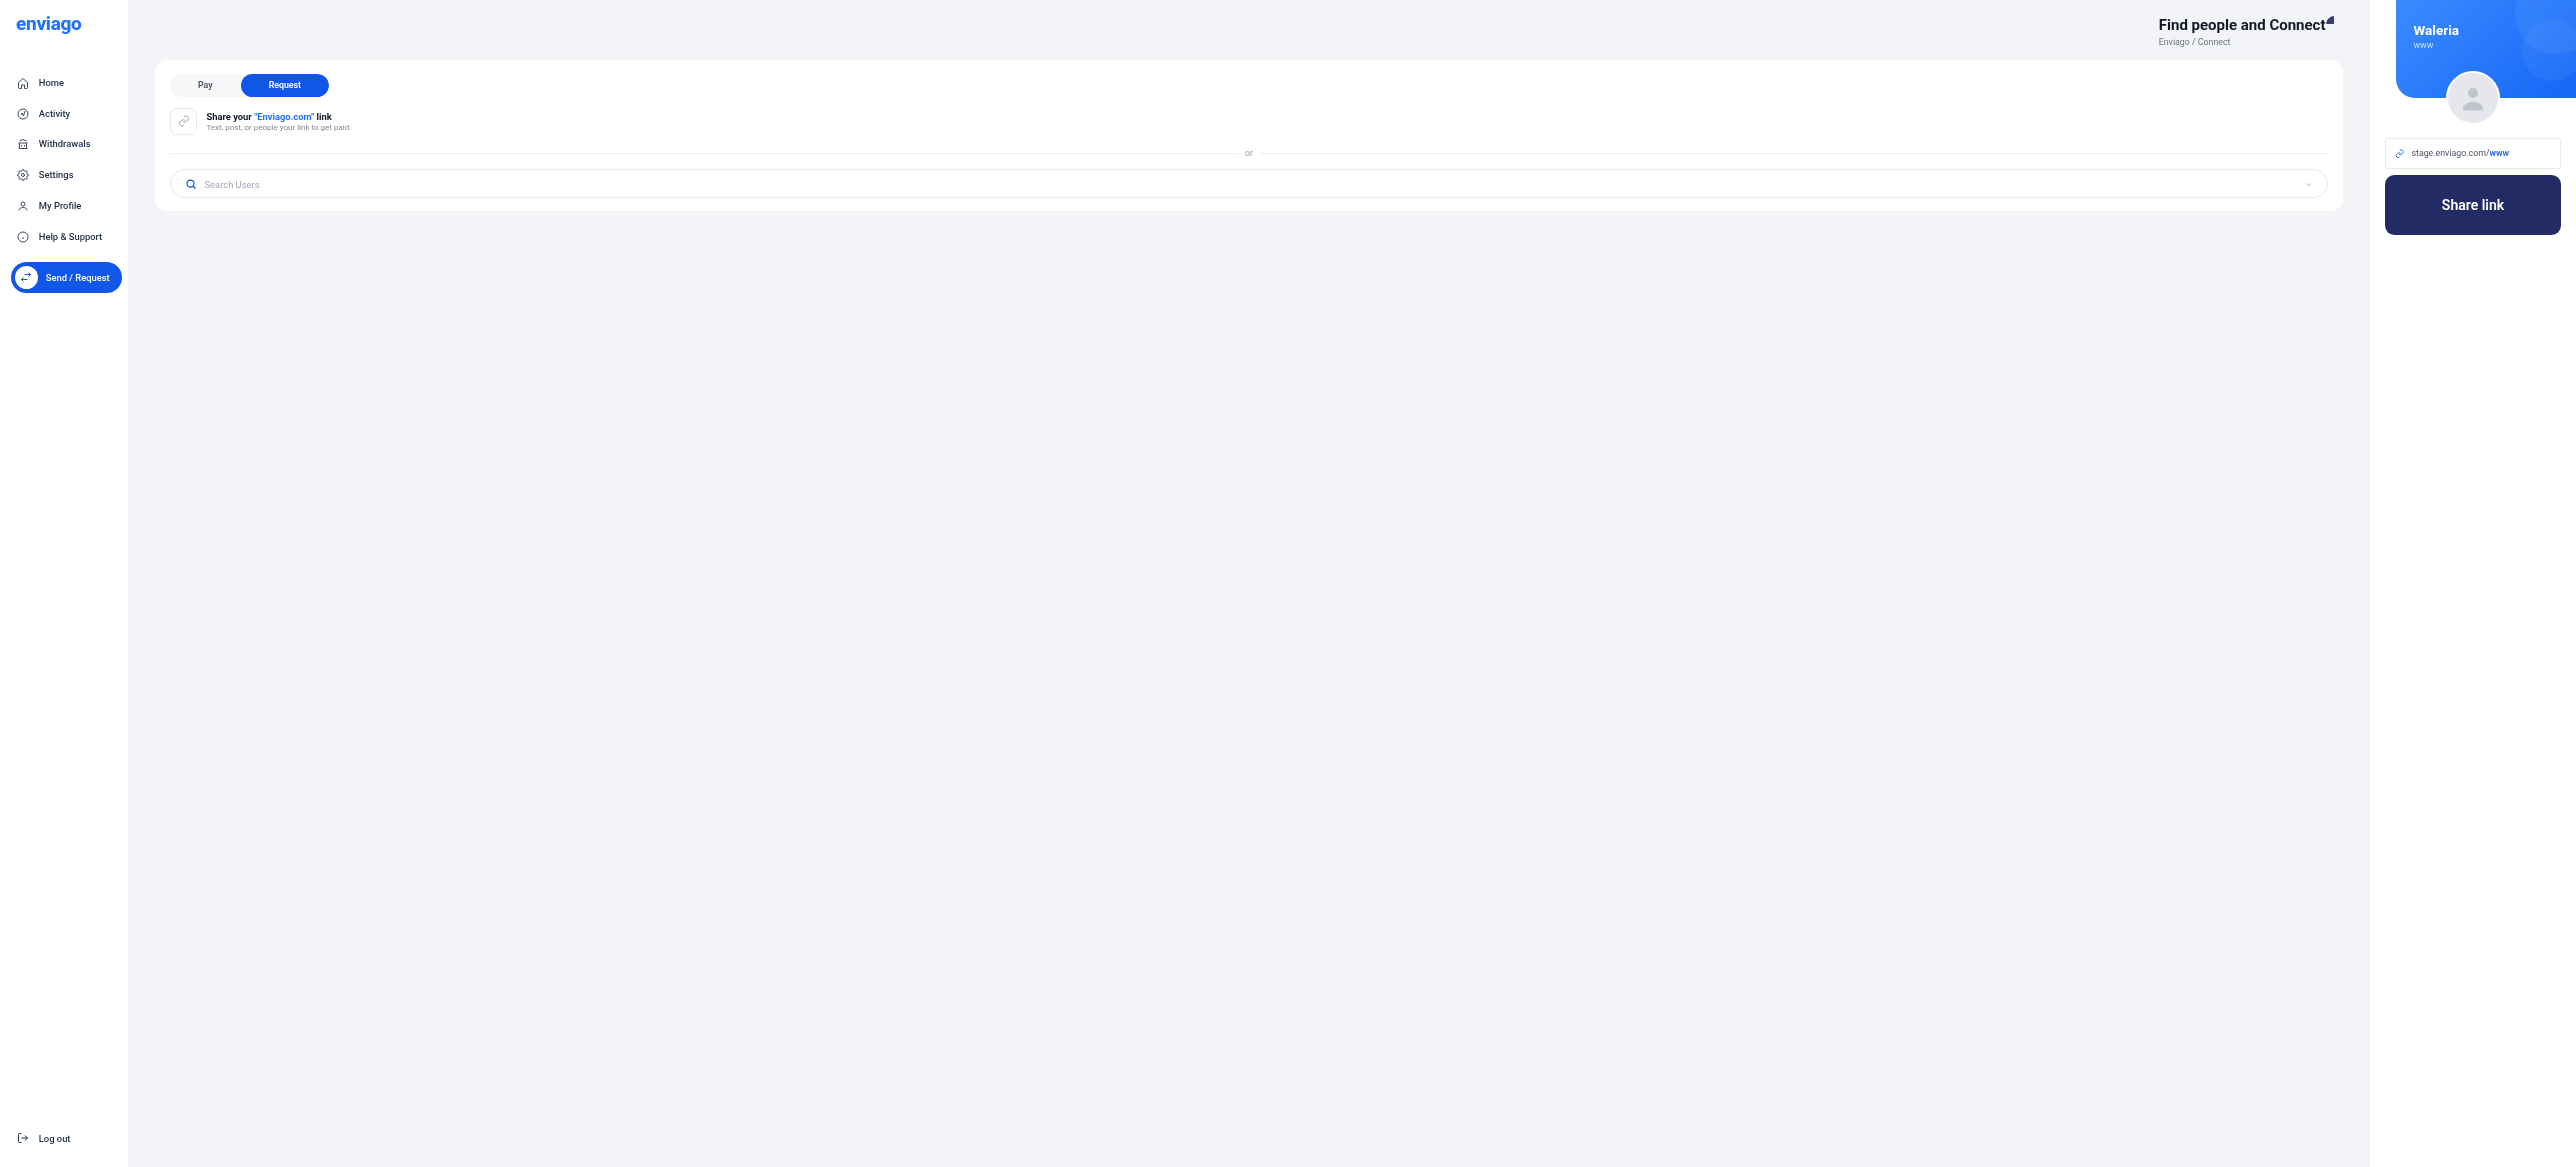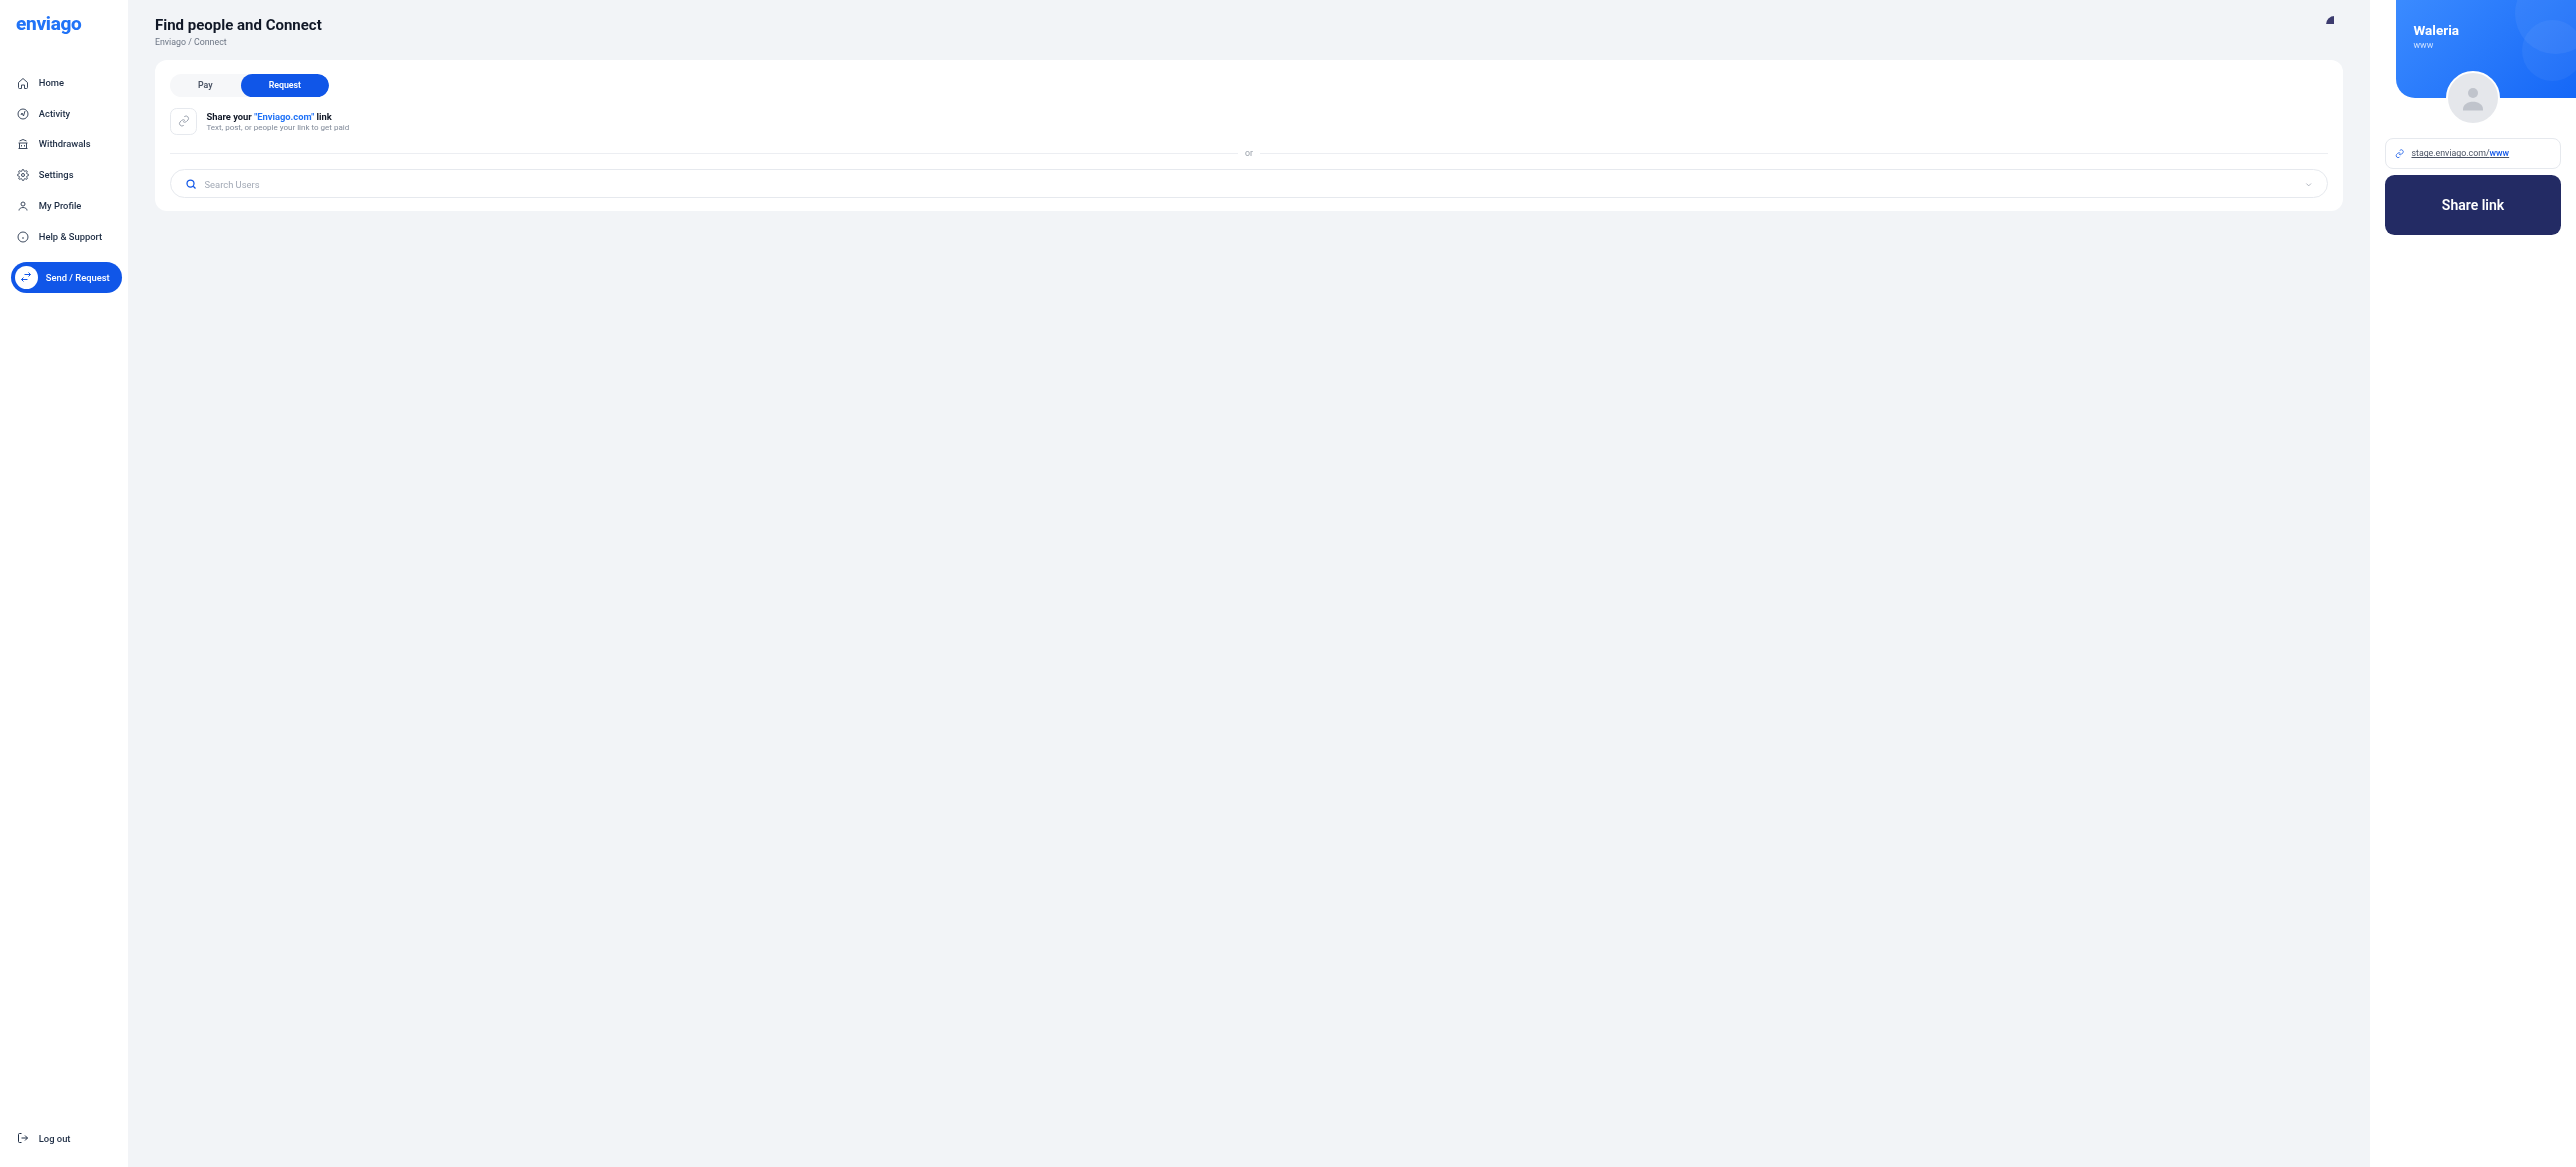--- a/index.html
+++ b/index.html
@@ -111,21 +111,21 @@
     .main {
       flex: 1;
       padding: 16px 27px;
       display: flex;
       flex-direction: column;
       overflow: auto;
     }
 
     .page-header {
       display: flex;
-      justify-content: space-between;
+      justify-content: flex-end;
       align-items: flex-start;
     }
 
     .page-title {
       font-size: 15px;
       font-weight: 700;
       color: #111827;
     }
 
     .breadcrumb {
@@ -315,28 +315,27 @@
       justify-content: center;
       border: 2.7px solid #fff;
     }
 
     .profile-body {
       padding: 40px 15px 13.5px;
     }
 
     .link-box {
       border: 0.7px solid #e6e9ee;
-      border-radius: 8px;
+      border-radius: 2px;
       padding: 9.4px 9.4px;
       display: flex;
       align-items: center;
       gap: 6.7px;
       font-size: 8.8px;
       color: #4a5364;
-      text-decoration: underline;
     }
 
     .link-box .user-part {
       color: #1056e8;
       font-weight: 500;
     }
 
     .share-btn {
       margin-top: 6.7px;
       background: #232b64;

